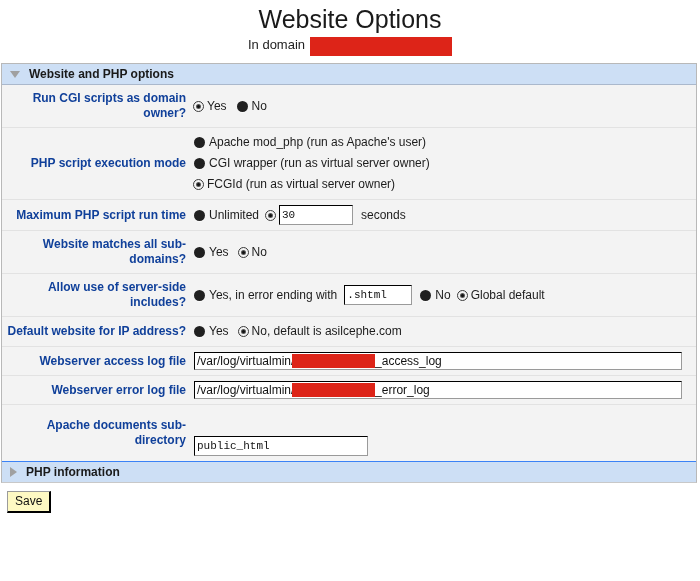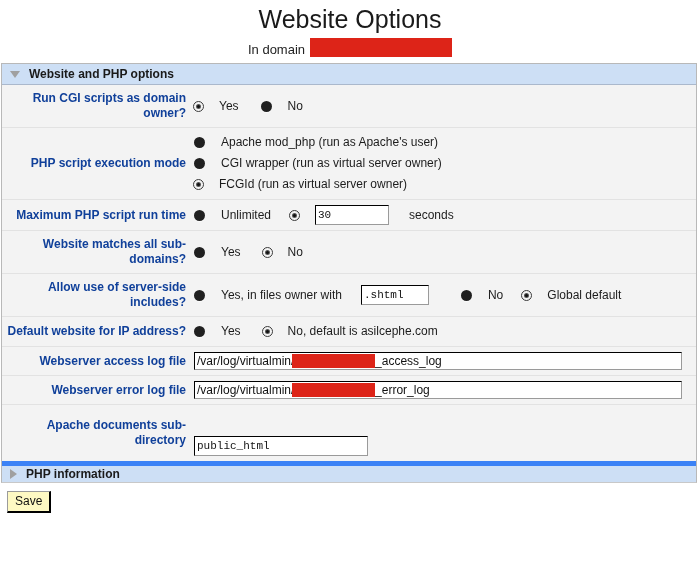--- a/index.html
+++ b/index.html
@@ -28,21 +28,21 @@
     line-height: 30px;
     margin: 0;
     letter-spacing: 0px;
   }
   .subtitle-line {
     margin-top: 3px;
     font-size: 13px;
     color: #222;
     display: flex;
     justify-content: center;
-    align-items: flex-end;
+    align-items: flex-start;
     gap: 0px;
     height: 20px;
   }
   .subtitle-text {
     padding-right: 5px;
   }
   .redaction {
     background: #dd2418;
     display: inline-block;
     height: 19px;
@@ -63,21 +63,21 @@
   .section-bar {
     background: #cddff5;
     border-bottom: 1px solid #aab8cc;
     height: 21px;
     display: flex;
     align-items: center;
     padding-left: 8px;
     box-sizing: border-box;
   }
   .section-bar.collapsed {
-    border-top: 5px solid #3b82f6;
+    border-top: 1px solid #3b82f6;
     border-bottom: none;
   }
   .tri {
     width: 0;
     height: 0;
     margin-right: 9px;
     flex: 0 0 auto;
   }
   .tri.down {
     border-left: 5px solid transparent;
@@ -124,21 +124,21 @@
     font-size: 12px;
     color: #202020;
     vertical-align: middle;
   }
 
   .radio-line {
     display: flex;
     align-items: center;
     flex-wrap: wrap;
     line-height: 19px;
-    gap: 12px;
+    gap: 0px;
   }
   .radio-line + .radio-line { margin-top: 2px; }
 
   .radio {
     width: 11px;
     height: 11px;
     border-radius: 50%;
     background: #202020;
     display: inline-block;
     flex: 0 0 auto;
@@ -306,21 +306,21 @@
             <span class="radio-text">No</span>
           </div>
         </td>
       </tr>
 
       <tr class="opt-row">
         <td class="label-cell">Allow use of server-side includes?</td>
         <td class="value-cell">
           <div class="radio-line">
             <span class="radio"></span>
-            <span class="radio-text tight">Yes, in files owner with</span>
+            <span class="radio-text tight">Yes, in error ending with</span>
             <input class="txt inp-shtml" type="text" value=".shtml" style="">
             <span style="display:inline-block;width:8px"></span>
             <span class="radio"></span>
             <span class="radio-text tight">No</span>
             <span class="radio on"></span>
             <span class="radio-text">Global default</span>
           </div>
         </td>
       </tr>
 

